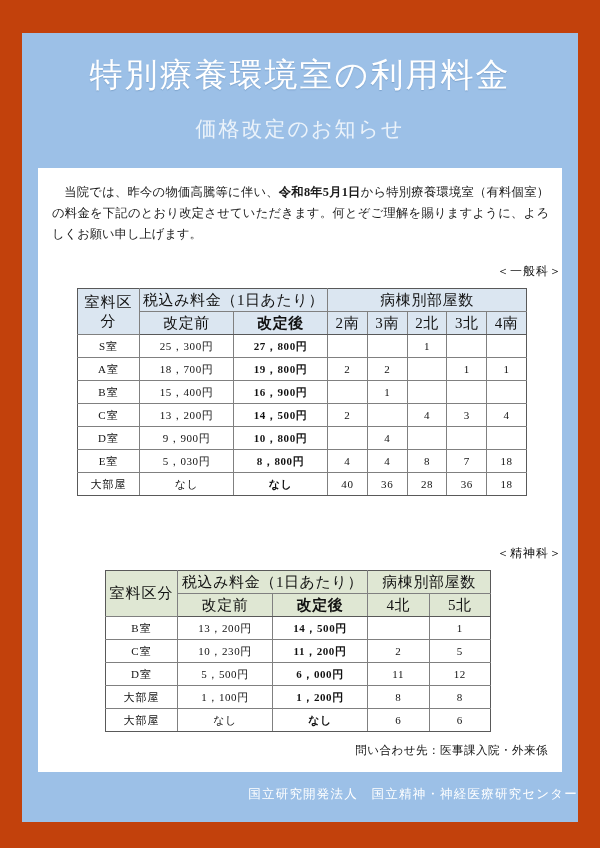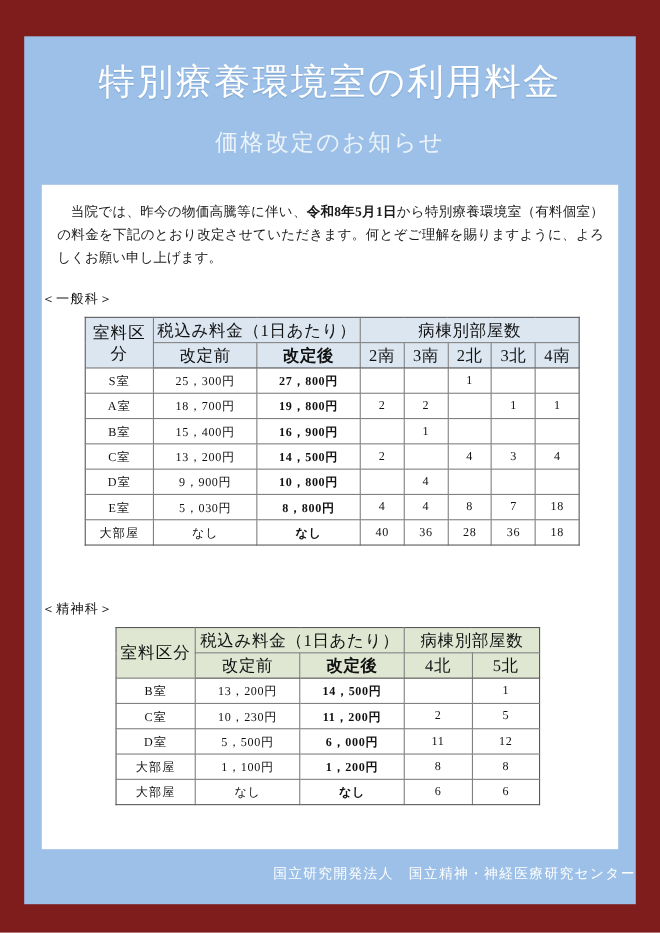--- a/index.html
+++ b/index.html
@@ -11,21 +11,21 @@
     height: 848px;
     background: #ffffff;
     font-family: "Liberation Serif", "DejaVu Serif", serif;
     overflow: hidden;
   }
 
   #page {
     position: relative;
     width: 600px;
     height: 848px;
-    background: #7f1d1d;
+    background: #c2410c;
   }
 
   
   #banner {
     position: absolute;
     left: 22px;
     top: 33px;
     width: 556px;
     height: 789px;
     background: #9cc0e7;
@@ -89,21 +89,21 @@
     margin: 0;
     text-indent: 1em;
   }
   #body-text .bold-date {
     font-weight: bold;
   }
 
   .section-label {
     position: absolute;
     width: 100%;
-    text-align: left;
+    text-align: right;
     font-size: 12px;
     color: #111;
     letter-spacing: 1px;
     font-family: Liberation Mono, monospace;
   }
   #label-general { top: 95px; }
   #label-psych { top: 377px; }
 
   
   table.rate-table {
@@ -348,18 +348,19 @@
           <tr>
             <td class="rowlabel outer-l thick-b">大部屋</td>
             <td class="sep-l thick-b">なし</td>
             <td class="new-price sep-l thick-b">なし</td>
             <td class="sep-l thick-b">6</td>
             <td class="outer-r thick-b">6</td>
           </tr>
         </tbody>
     </table>
 
+    <div id="contact">問い合わせ先：医事課入院・外来係</div>
 
   </div>
 
   <div id="org-name">国立研究開発法人　国立精神・神経医療研究センター</div>
 
 </div>
 
 </body></html>

